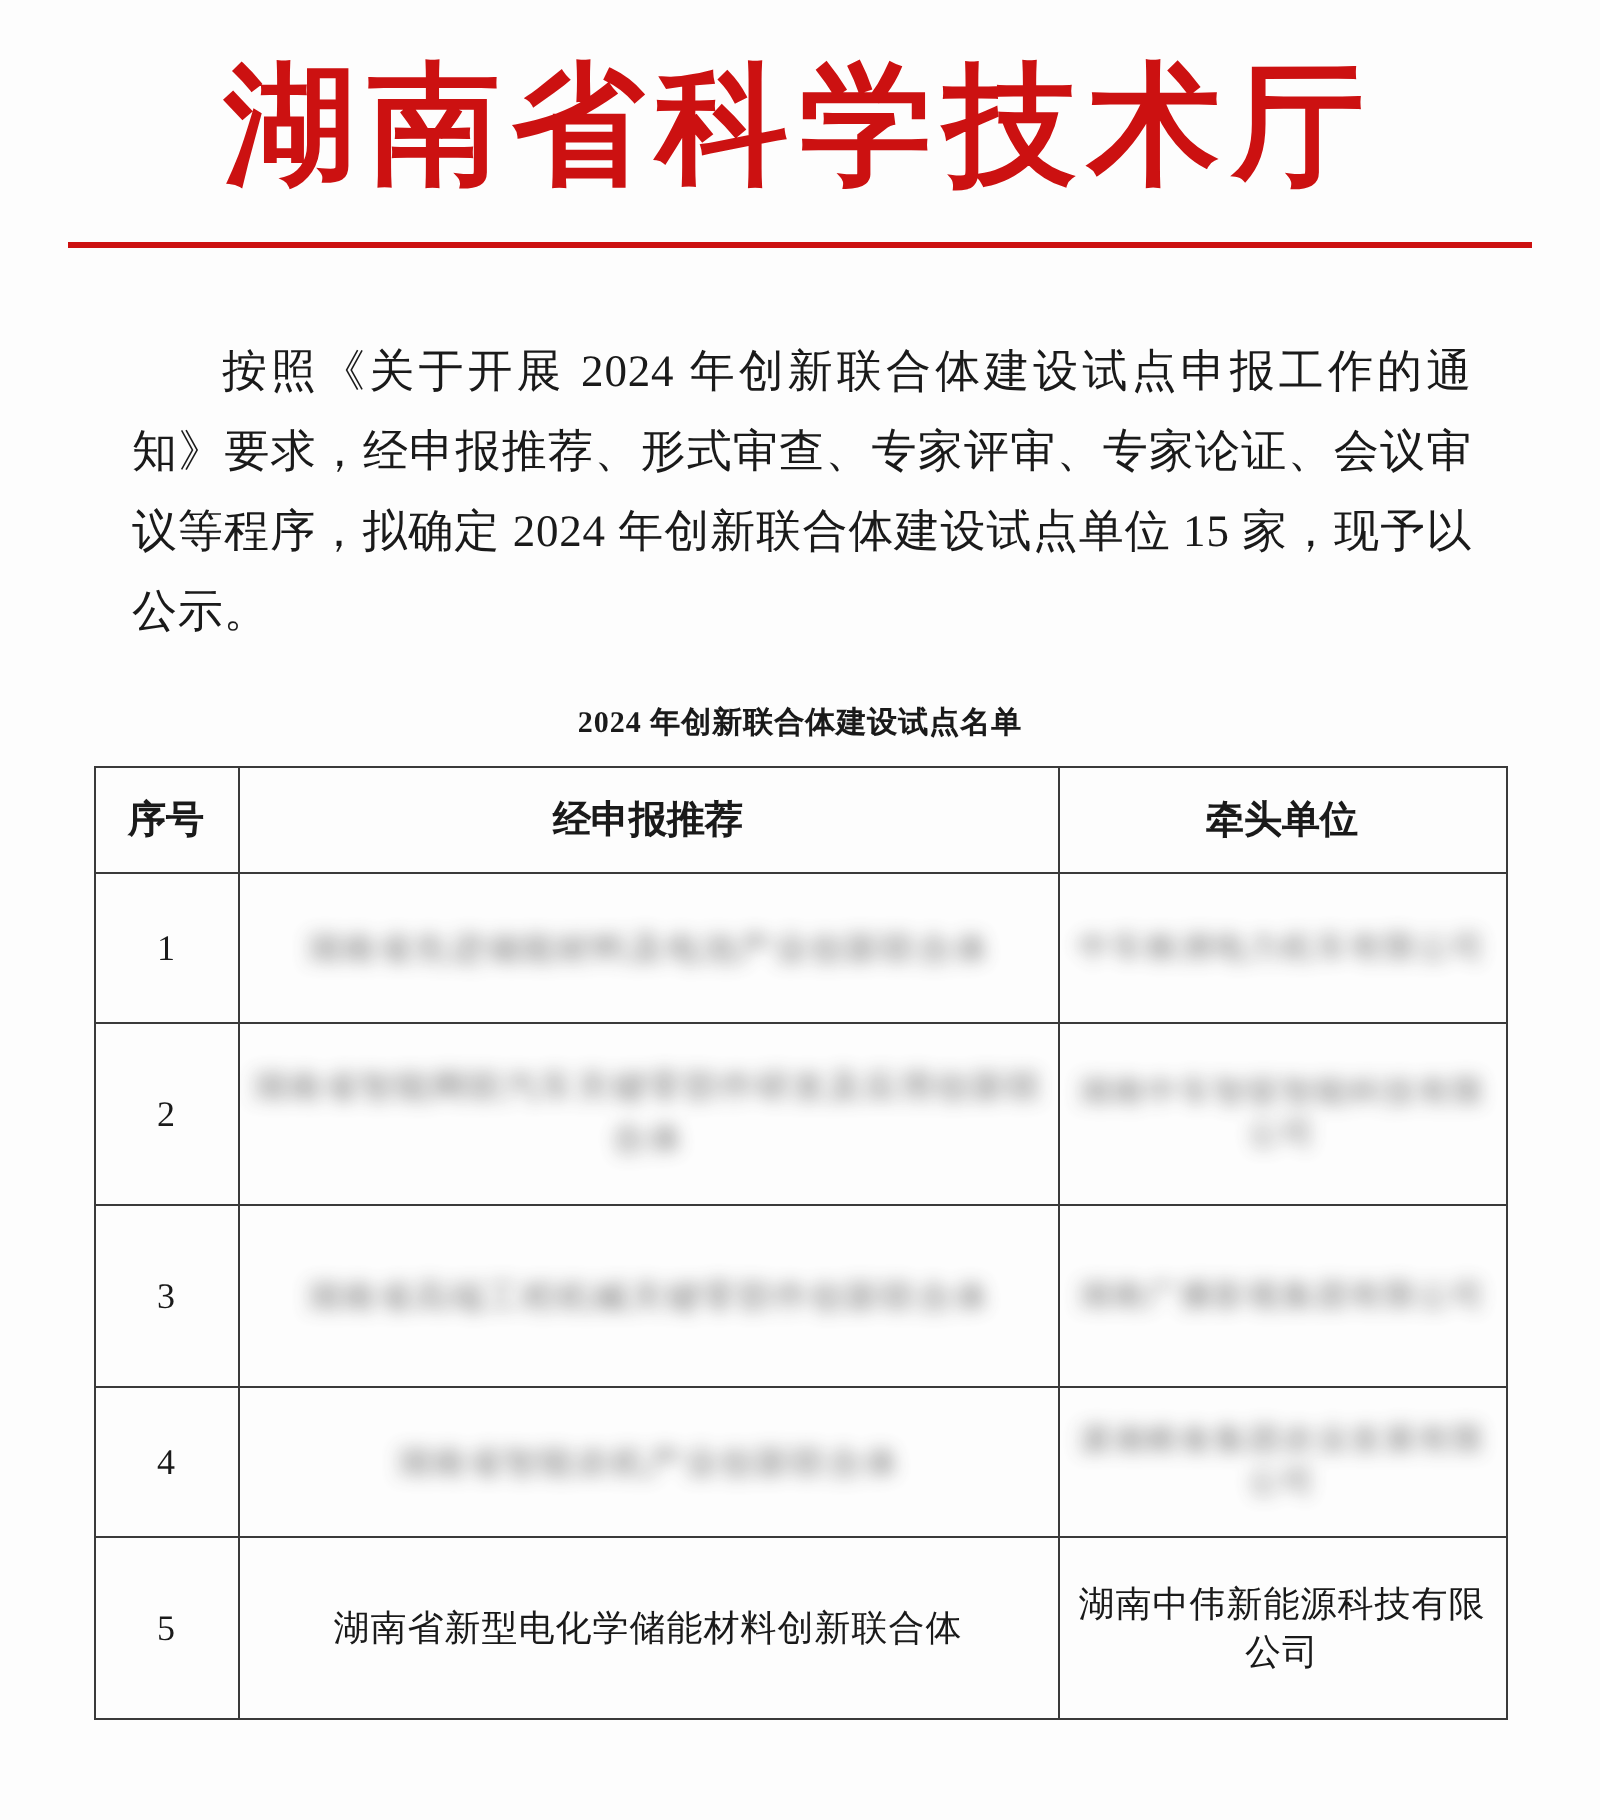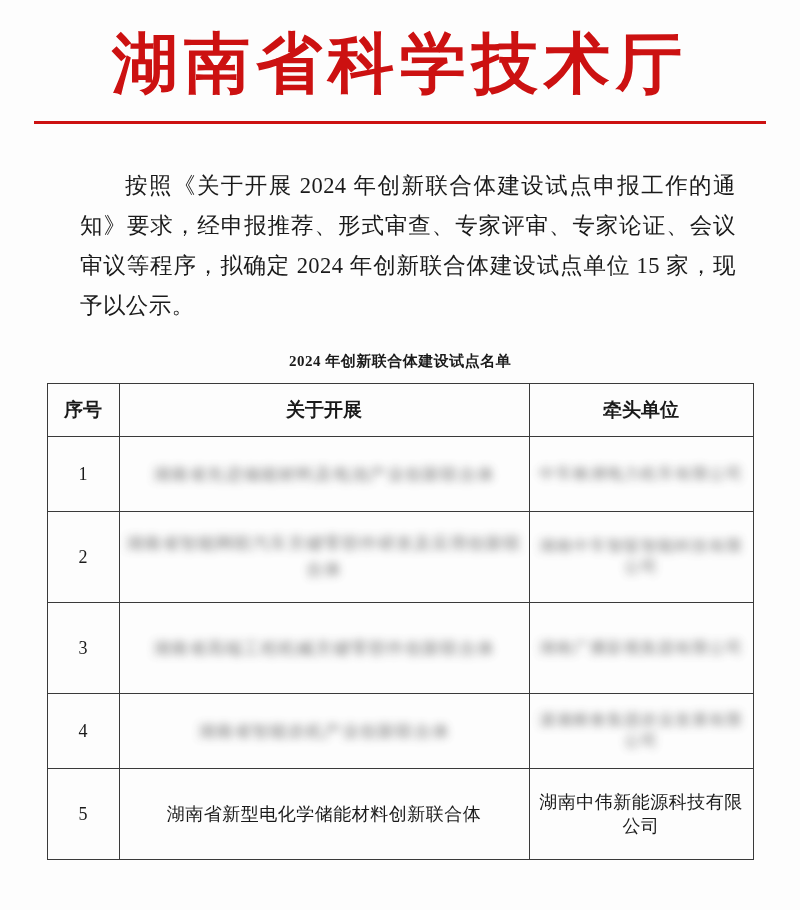--- a/index.html
+++ b/index.html
@@ -50,21 +50,21 @@
     font-size: 27px;
     font-weight: bold;
     line-height: 1.5;
     margin: 48px auto 0 auto;
     width: 590px;
     letter-spacing: 1px;
   }
 
   
   .body-text {
-    margin: 42px 30px 0 46px;
+    margin: 42px 30px 0 32px;
     font-size: 22.5px;
     line-height: 1.78;
     text-align: justify;
     text-indent: 2em;
     letter-spacing: 0.4px;
   }
 
   
   .table-caption {
     text-align: center;
@@ -137,21 +137,21 @@
 
   <table class="list-table">
     <colgroup>
       <col class="c-idx">
       <col class="c-name">
       <col class="c-lead">
     </colgroup>
     <thead>
       <tr>
         <th>序号</th>
-        <th>关于开展</th>
+        <th>经申报推荐</th>
         <th>牵头单位</th>
       </tr>
     </thead>
     <tbody>
       <tr>
         <td class="idx row-cell">1</td>
         <td class="row-cell"><span class="blur">湖南省先进储能材料及电池产业创新联合体</span></td>
         <td class="row-cell"><span class="blur small">中车株洲电力机车有限公司</span></td>
       </tr>
       <tr class="tall">

